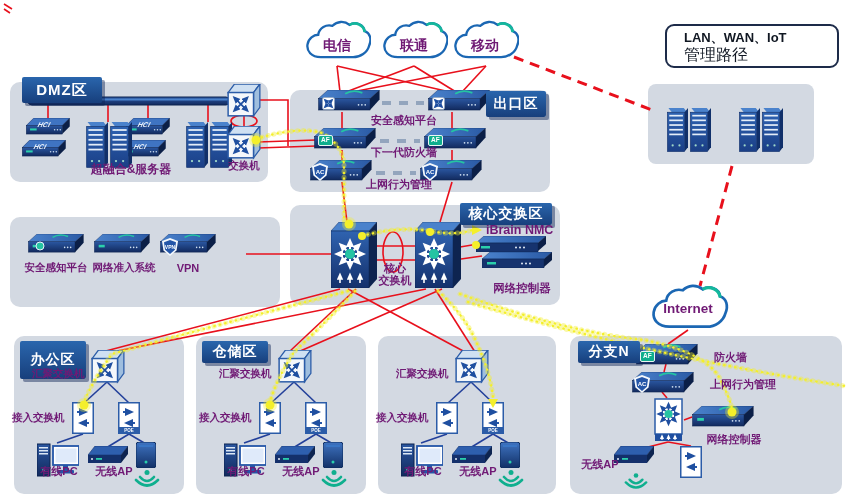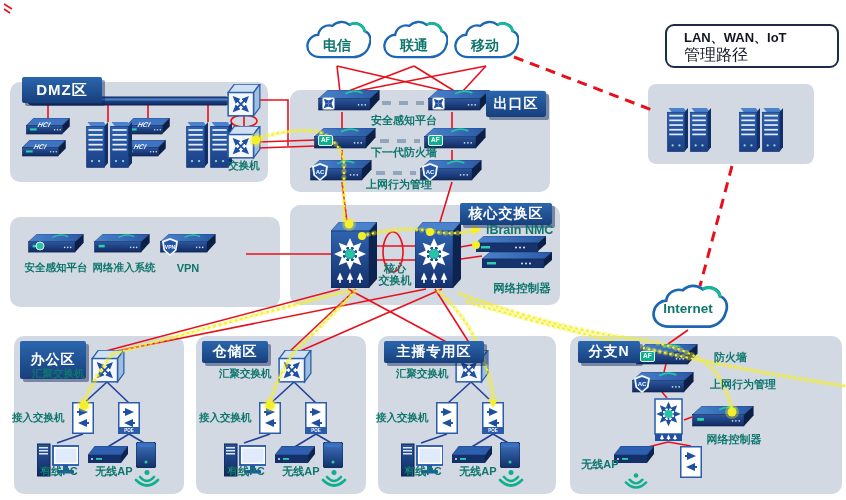--- a/index.html
+++ b/index.html
@@ -1,19 +1,19 @@
 <!DOCTYPE html>
 <html><head>
 <meta charset="utf-8">
 <style>
   html,body{margin:0;padding:0;background:#fff}
   .stage{position:relative;width:846px;height:500px;background:#fff;overflow:hidden;
          font-family:"Liberation Sans","DejaVu Sans",sans-serif}
   .stage svg.base{position:absolute;left:0;top:0}
-  .lbl{position:absolute;font-weight:bold;color:#0f766e;font-size:11px;line-height:1.12;
+  .lbl{position:absolute;font-weight:bold;color:#701a75;font-size:11px;line-height:1.12;
        white-space:nowrap;z-index:5;pointer-events:none}
   .c{text-align:center}.r{text-align:left}
   .rib{position:absolute;z-index:4;background:linear-gradient(180deg,#2a66ad,#173f7c);color:#fff;
        font-weight:bold;display:flex;align-items:center;justify-content:center;font-size:14px;
        border-radius:2px;box-shadow:3px 3px 0 rgba(13,36,84,.45);letter-spacing:1px}
   .legend{position:absolute;left:665px;top:24px;width:170px;height:40px;background:#fff;
           border:2px solid #1d2b49;border-radius:9px;z-index:4}
   .sh{position:absolute;width:16px;height:18px;z-index:6}
   .sh .o{position:absolute;left:0;top:0;width:16px;height:18px;background:#f4f8fc;
          clip-path:polygon(50% 0,100% 16%,91% 70%,50% 100%,9% 70%,0 16%)}
@@ -438,36 +438,34 @@
     </div>
 <div class="rib" style="left:460px;top:203px;width:92px;height:22px">
       <span>核心交换区</span>
     </div>
 <div class="rib" style="left:20px;top:341px;width:66px;height:38px">
       <span>办公区</span>
     </div>
 <div class="rib" style="left:202px;top:341px;width:66px;height:22px">
       <span>仓储区</span>
     </div>
-<div class="rib" style="left:384px;top:341px;width:100px;height:22px">
-      <span>主播专用区</span>
-    </div>
 <div class="rib" style="left:578px;top:341px;width:62px;height:22px">
       <span>分支N</span>
     </div>
 
 <div class="legend"></div>
 <div class="lg1">LAN、WAN、IoT</div>
 <div class="lg2">管理路径</div>
 
 <div class="lbl c" style="left:303px;top:38px;width:68px;font-size:14px">电信</div>
 <div class="lbl c" style="left:380px;top:38px;width:68px;font-size:14px">联通</div>
 <div class="lbl c" style="left:451px;top:38px;width:68px;font-size:14px">移动</div>
 <div class="lbl c" style="left:646px;top:301px;width:84px;font-size:13.5px">Internet</div>
 
+<div class="lbl c" style="left:64px;top:163px;width:134px;font-size:12px">超融合&amp;服务器</div>
 <div class="lbl c" style="left:220px;top:160px;width:48px;font-size:10.5px">交换机</div>
 <span class="hci" style="left:38px;top:121px">HCI</span>
 <span class="hci" style="left:34px;top:143px">HCI</span>
 <span class="hci" style="left:138px;top:121px">HCI</span>
 <span class="hci" style="left:134px;top:143px">HCI</span>
 
 <div class="lbl c" style="left:354px;top:114px;width:100px">安全感知平台</div>
 <div class="lbl c" style="left:358px;top:146px;width:92px">下一代防火墙</div>
 <div class="lbl c" style="left:350px;top:178px;width:98px">上网行为管理</div>
 <span class="baf" style="left:318px;top:135px">AF</span>

